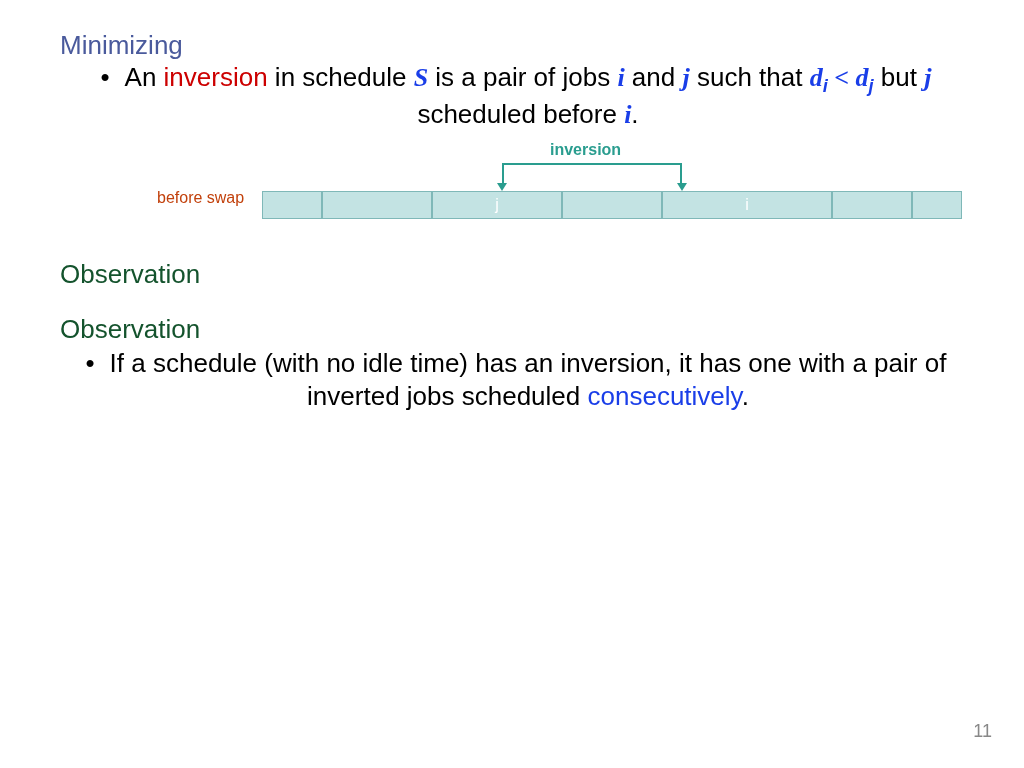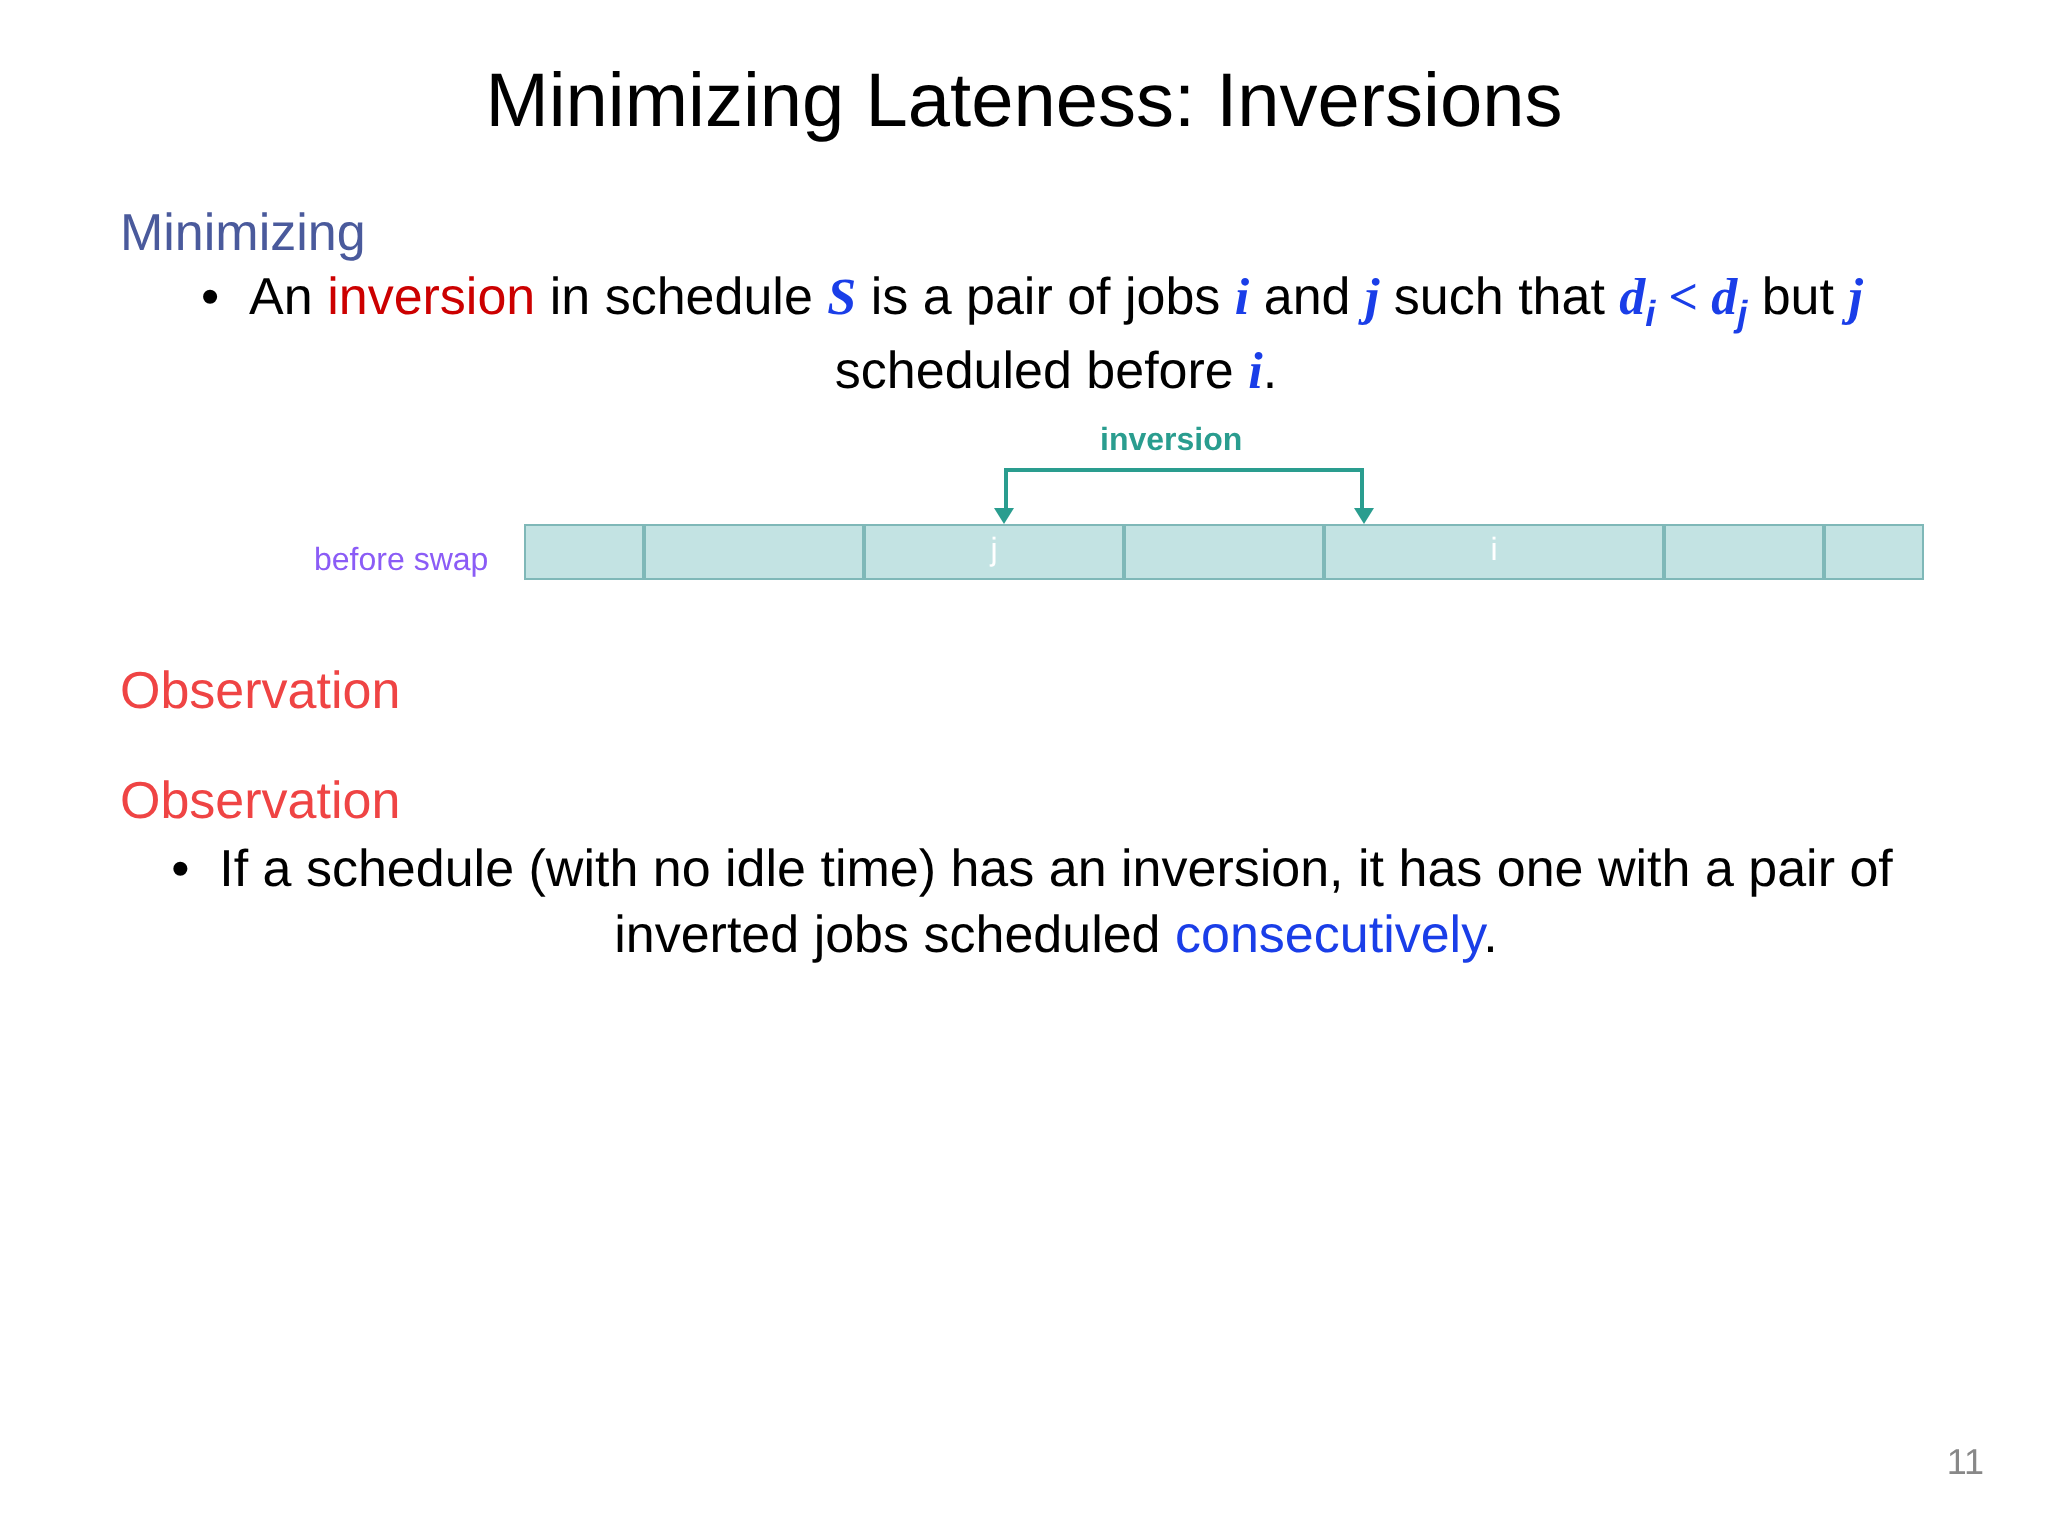--- a/index.html
+++ b/index.html
@@ -16,21 +16,21 @@
   }
   .title {
     font-size: 38px;
     text-align: center;
     font-weight: normal;
     color: #000;
     margin-bottom: 28px;
   }
   .section-head {
     font-size: 26px;
-    color: #ef4444;
+    color: #14532d;
     margin-bottom: 2px;
   }
   .def-head {
     font-size: 26px;
     color: #4a5a9c;
   }
   ul.body {
     list-style: none;
     padding-left: 28px;
     font-size: 26px;
@@ -88,25 +88,25 @@
     position: absolute;
     width: 0; height: 0;
     border-left: 5px solid transparent;
     border-right: 5px solid transparent;
     border-top: 8px solid #2a9d8f;
   }
   .ah-left { top: 42px; left: 395px; }
   .ah-right { top: 42px; left: 575px; }
   .before-label {
     position: absolute;
-    top: 60px;
+    top: 48px;
     left: 55px;
     font-family: "Comic Sans MS", cursive, sans-serif;
     font-size: 16px;
-    color: #8b5cf6;
+    color: #c2410c;
   }
   .bar {
     position: absolute;
     top: 50px;
     left: 160px;
     height: 28px;
     width: 700px;
     display: flex;
   }
   .seg {
@@ -127,21 +127,20 @@
     font-size: 18px;
     color: #888;
   }
   .gap { height: 22px; }
 </style>
 </head>
 <body>
 
 <div class="slide">
 
-  <h1 class="title">Minimizing Lateness: Inversions</h1>
 
   <div class="def-head">Minimizing</div>
   <ul class="body">
     <li>
       <span>An </span><span class="red">inversion</span><span> in schedule </span><span class="math">S</span><span> is a pair of jobs </span><span class="math">i</span><span> and </span><span class="math">j</span><span> such that </span><span class="math">d</span><span class="mathsub">i</span><span class="math"> &lt; </span><span class="math">d</span><span class="mathsub">j</span><span> but </span><span class="math">j</span><span> scheduled before </span><span class="math">i</span><span>.</span>
     </li>
   </ul>
 
   <div class="diagram">
     <div class="inv-label">inversion</div>

